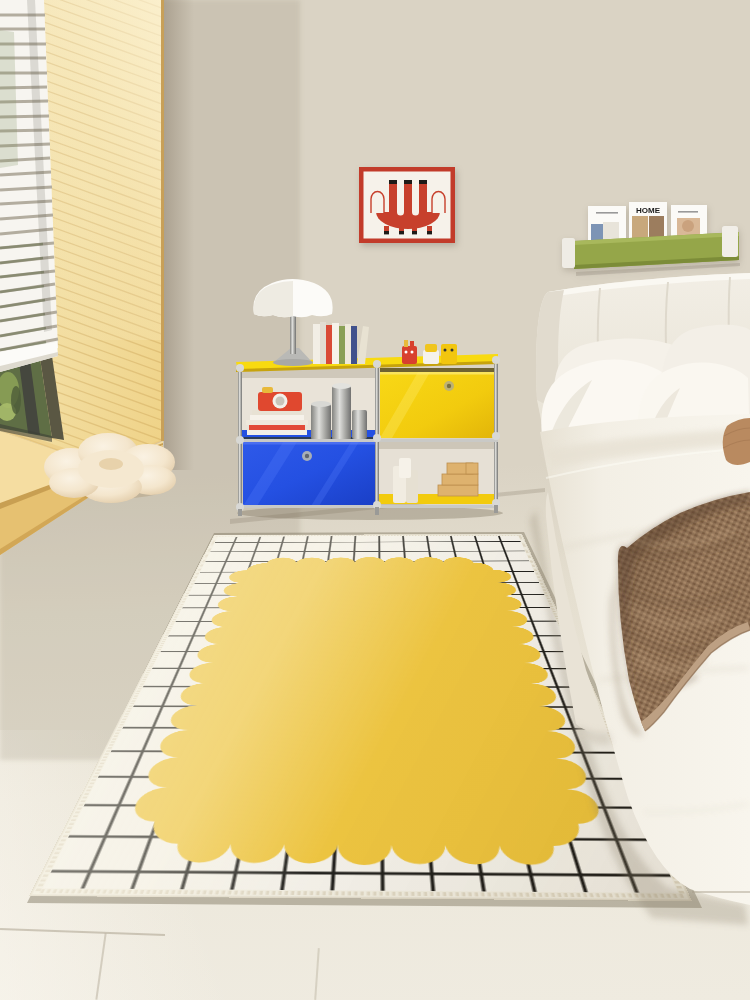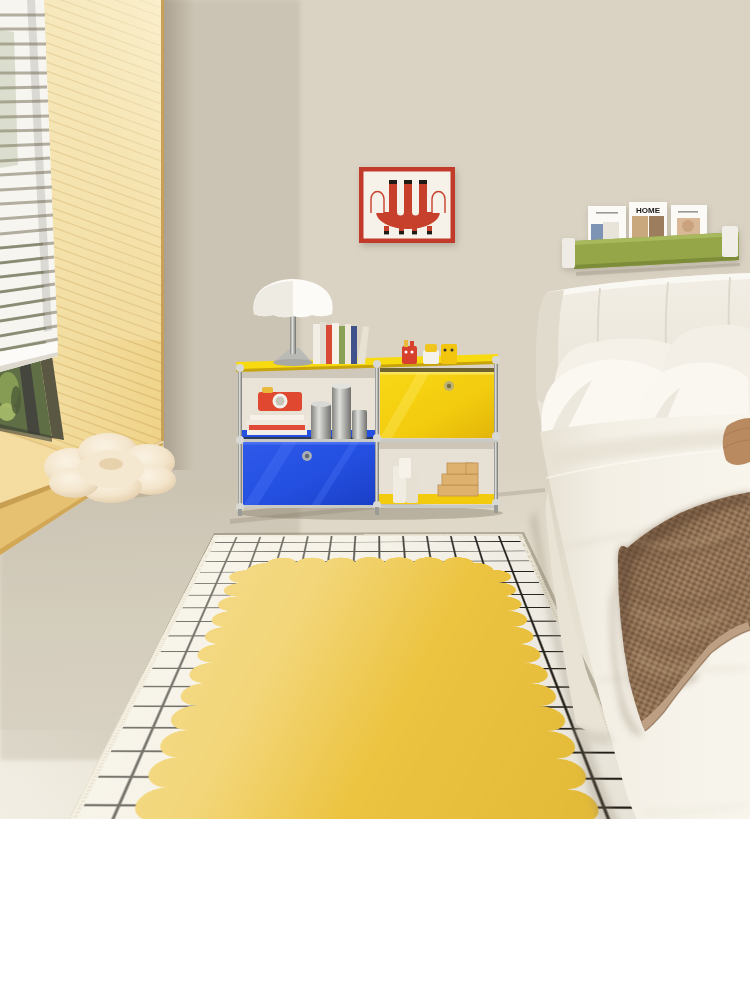--- a/index.html
+++ b/index.html
@@ -1,15 +1,15 @@
 <!DOCTYPE html>
 <html><head><meta charset="utf-8">
 <style>
 html,body{margin:0;padding:0;}
-#scene{position:relative;width:750px;height:819px;overflow:hidden;font-family:"Liberation Sans",sans-serif;background:#c2410c;}
+#scene{position:relative;width:750px;height:1000px;overflow:hidden;font-family:"Liberation Sans",sans-serif;background:#c2410c;}
 #scene *{position:absolute;}
 </style></head>
 <body>
 <div id="scene">
 
 <div id="wall" style="left:0;top:0;width:750px;height:1000px;background:linear-gradient(97deg,#c0b8aa 0%,#ccc5b9 10%,#d8d2c7 24%,#ded8cd 40%,#dad4c9 56%,#d2ccc2 76%,#c9c3b9 100%);"></div>
 
 <div style="left:140px;top:200px;width:520px;height:380px;background:radial-gradient(ellipse at 45% 72%,rgba(250,245,235,0.9) 0%,rgba(250,245,235,0.0) 62%);"></div>
 
 <div style="left:190px;top:140px;width:420px;height:360px;background:repeating-linear-gradient(115deg,rgba(255,255,248,0.0) 0px,rgba(255,255,248,0.55) 2px,rgba(255,255,248,0.05) 4.5px,rgba(255,255,248,0.0) 12px);-webkit-mask-image:radial-gradient(ellipse at 42% 62%,#000 30%,transparent 75%);mask-image:radial-gradient(ellipse at 42% 62%,#000 30%,transparent 75%);"></div>

